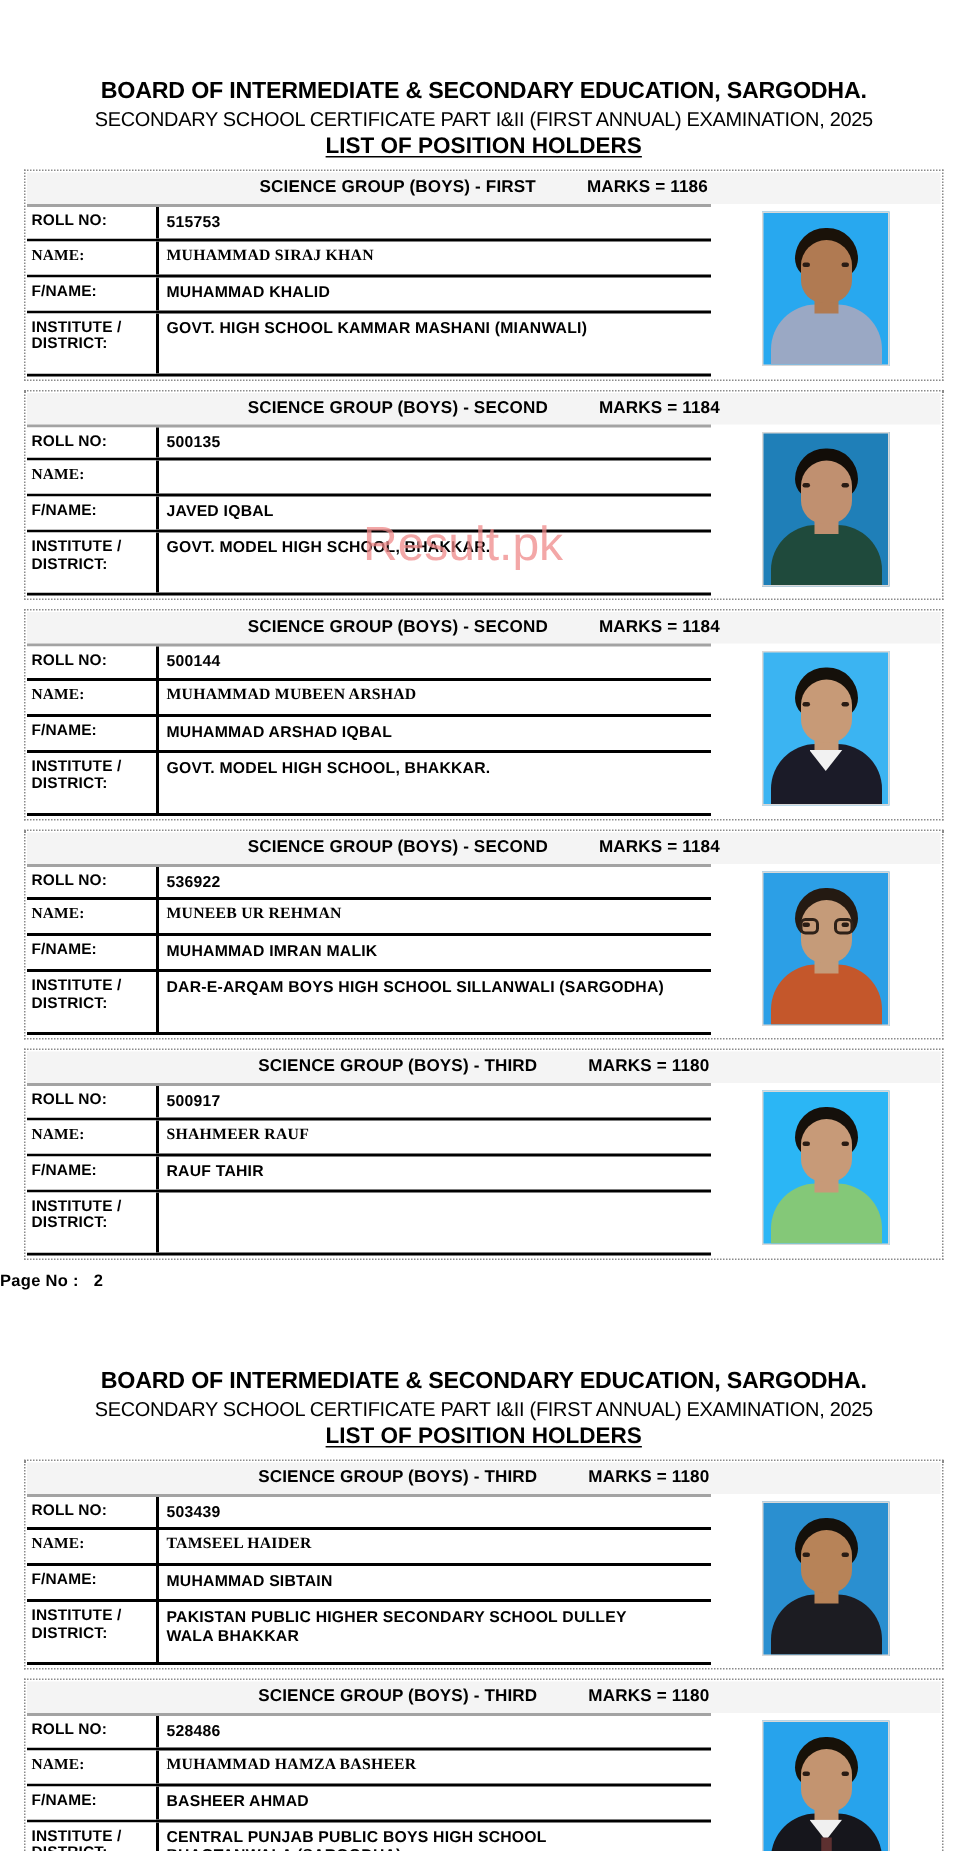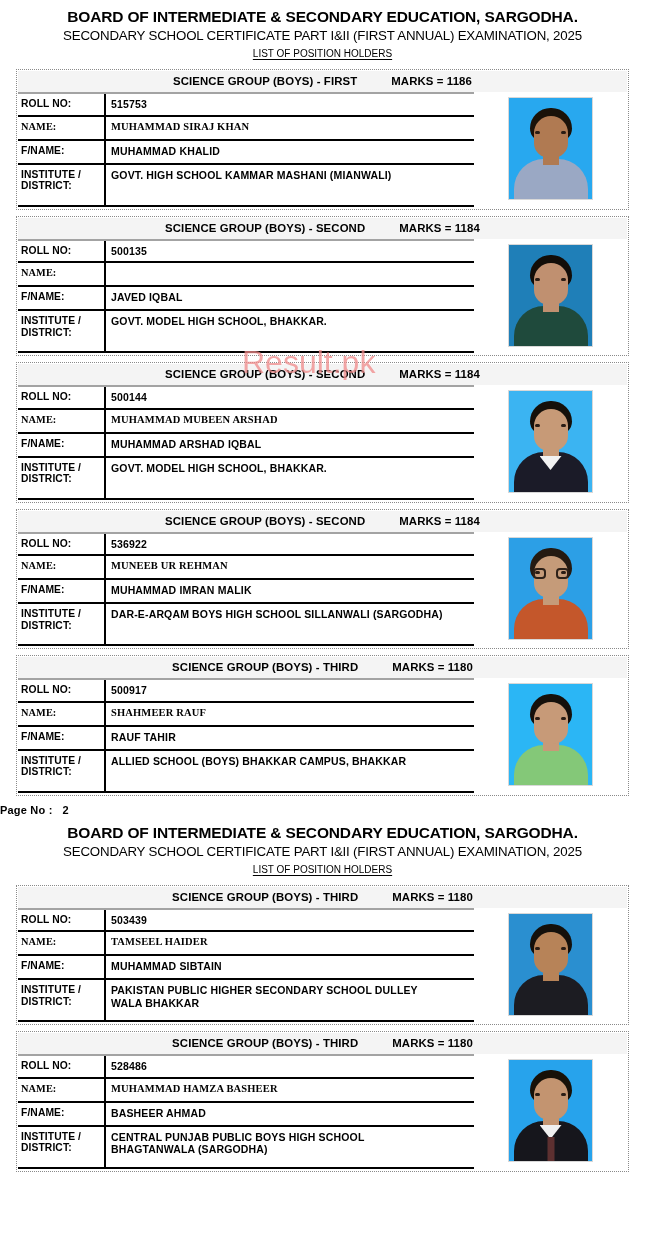--- a/index.html
+++ b/index.html
@@ -23,31 +23,32 @@
   .hdr-block {
     padding-top: 7px;
     text-align: center;
   }
   .hdr-title {
     font-size: 15.5px;
     font-weight: bold;
     letter-spacing: -0.15px;
     line-height: 19px;
     white-space: nowrap;
+    margin-top: 44px;
   }
   .hdr-sub {
     font-size: 13.3px;
     font-weight: normal;
     line-height: 19px;
     letter-spacing: -0.2px;
     white-space: nowrap;
   }
   .hdr-list {
-    font-size: 10px;
-    font-weight: normal;
+    font-size: 15px;
+    font-weight: bold;
     line-height: 18px;
     text-decoration: underline;
     text-underline-offset: 2px;
     margin-top: 0px;
   }
   
   .record {
     margin: 6px 16px 0 16px;
     border: 1px dotted #8a8a8a;
     background: #ffffff;
@@ -403,21 +404,20 @@
             </div>
             <div class="frow r3">
               <div class="flabel">F/NAME:</div>
               <div class="fvalue">RAUF TAHIR</div>
             </div>
             <div class="frow r4 last">
               <div class="flabel">
                 <div>INSTITUTE /</div>
                 <div>DISTRICT:</div>
               </div>
-              <div class="fvalue">ALLIED SCHOOL (BOYS) BHAKKAR CAMPUS, BHAKKAR</div>
             </div>
           </div>
           <div class="photo-cell">
             <div class="photo" style="background: rgb(43, 182, 245);">
               <div class="ph-body" style="background: rgb(132, 200, 120);"></div>
               <div class="ph-neck" style="background: rgb(199, 154, 120);"></div>
               <div class="ph-hair" style="background: rgb(21, 16, 11);"></div>
               <div class="ph-face" style="background: rgb(199, 154, 120);"></div>
               <div class="ph-eye l"></div>
               <div class="ph-eye r"></div>

